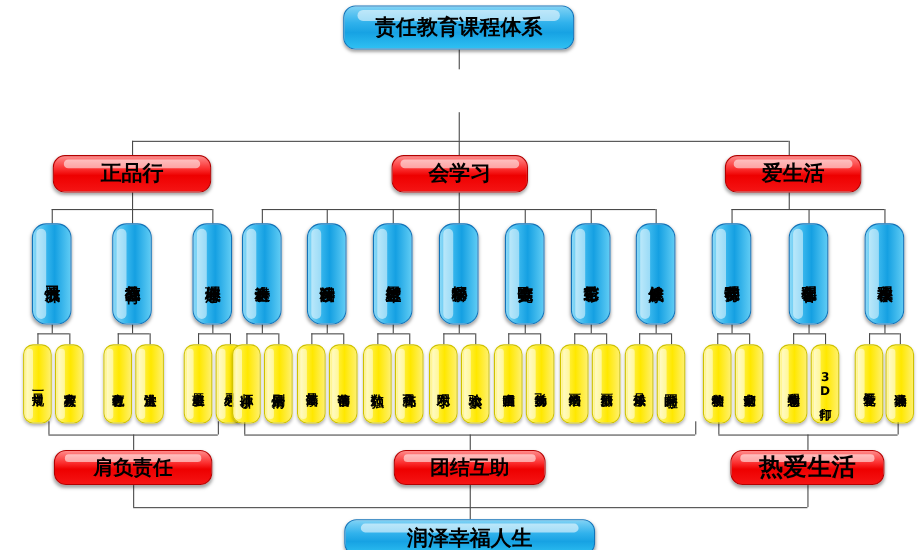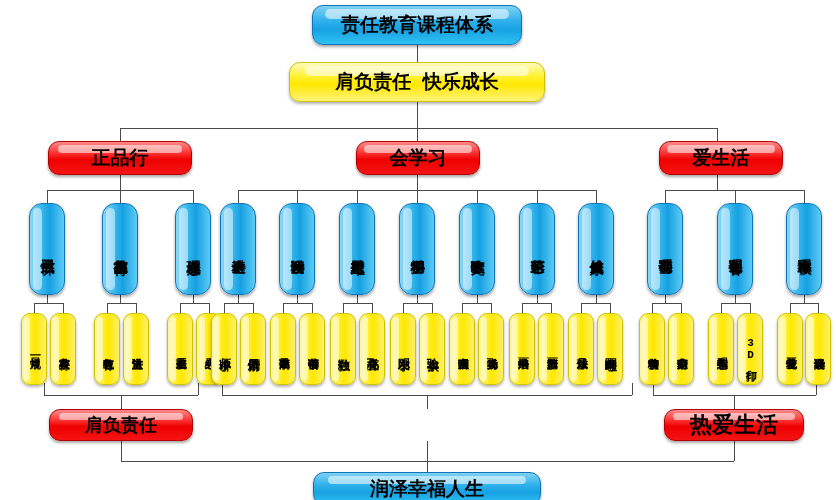--- a/index.html
+++ b/index.html
@@ -2,21 +2,21 @@
 <html><head>
 <meta charset="utf-8">
 <style>
   html,body{margin:0;padding:0;}
   body{
     width:836px;height:500px;
     background:#ffffff;
     font-family:"DejaVu Sans","Liberation Sans",sans-serif;
     overflow:hidden;
   }
-  #stage{position:relative;width:836px;height:383px;font-family:Liberation Mono, monospace;}
+  #stage{position:relative;width:836px;height:383px;}
 
   
   .node{
     position:absolute;
     box-sizing:border-box;
     display:flex;align-items:center;justify-content:center;
     text-align:center;
     font-weight:bold;
     color:#000;
     z-index:5;
@@ -208,27 +208,20 @@
   <div class="ln lnv" style="left:427px;top:441px;height:20px;"></div>
   <div class="ln lnv" style="left:734px;top:441px;height:20px;"></div>
   <div class="ln lnh" style="left:121px;top:461px;width:613px;"></div>
   <div class="ln lnv" style="left:427px;top:461px;height:11px;"></div>
 
   <div class="node blue" style="left:312px;top:5px;width:210px;height:40px;font-size:19px;">
     <i class="cap"></i>
       <span class="t">责任教育课程体系</span>
   </div>
 
-  <div class="node" style="left:289px;top:62px;width:256px;height:40px;font-size:19px;
-       border:1px solid #cfc200;border-radius:11px;
-       background:linear-gradient(180deg,#fffbbe 0%,#fff23c 32%,#ffe800 56%,#fff27a 100%);
-       box-shadow:0 2px 3px rgba(0,0,0,.3);">
-    <i class="cap"></i>
-      <span class="t">肩负责任  快乐成长</span>
-  </div>
 
   <div class="node red" style="left:48px;top:141px;width:144px;height:34px;font-size:19px;">
     <i class="cap"></i>
       <span class="t">正品行</span>
   </div>
   <div class="node red" style="left:356px;top:141px;width:124px;height:34px;font-size:19px;">
     <i class="cap"></i>
       <span class="t">会学习</span>
   </div>
   <div class="node red" style="left:659px;top:141px;width:124px;height:34px;font-size:19px;">
@@ -395,20 +388,24 @@
       <div class="node yellow" style="left: 805px; top: 313px; width: 26px; height: 72px; font-size: 11px;">
         <i class="capv"></i>
         <span class="vtext">经典诵读</span>
       </div>
     </div>
 
   <div class="node red" style="left:49px;top:409px;width:144px;height:32px;font-size:18px;">
     <i class="cap"></i>
       <span class="t">肩负责任</span>
   </div>
+  <div class="node red" style="left:358px;top:409px;width:138px;height:32px;font-size:18px;">
+    <i class="cap"></i>
+      <span class="t">团结互助</span>
+  </div>
   <div class="node red" style="left:664px;top:409px;width:140px;height:32px;font-size:22px;">
     <i class="cap"></i>
       <span class="t">热爱生活</span>
   </div>
 
   <div class="node blue" style="left:313px;top:472px;width:228px;height:33px;font-size:19px;">
     <i class="cap"></i>
       <span class="t">润泽幸福人生</span>
   </div>
 

